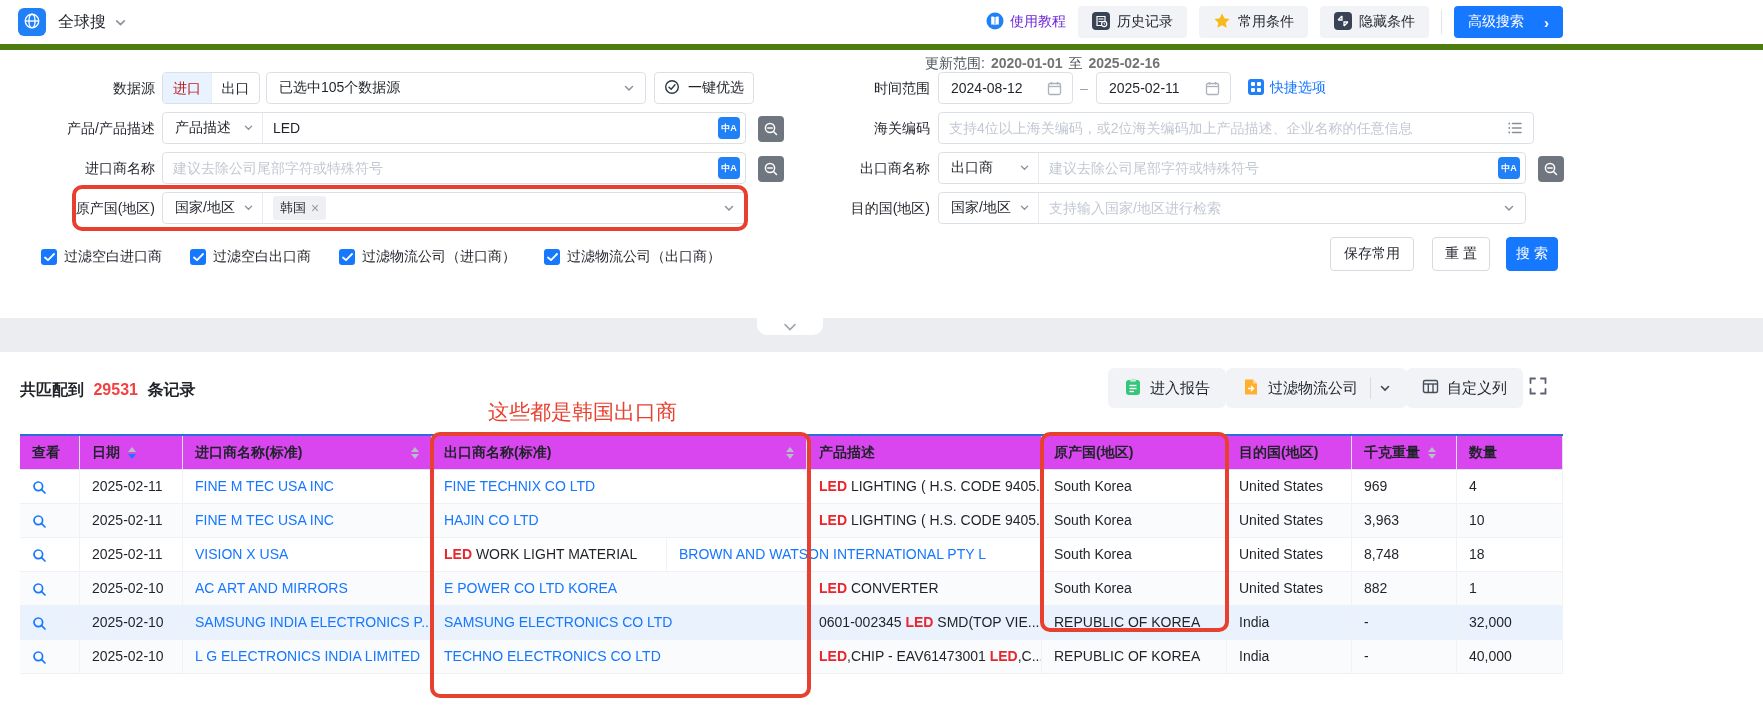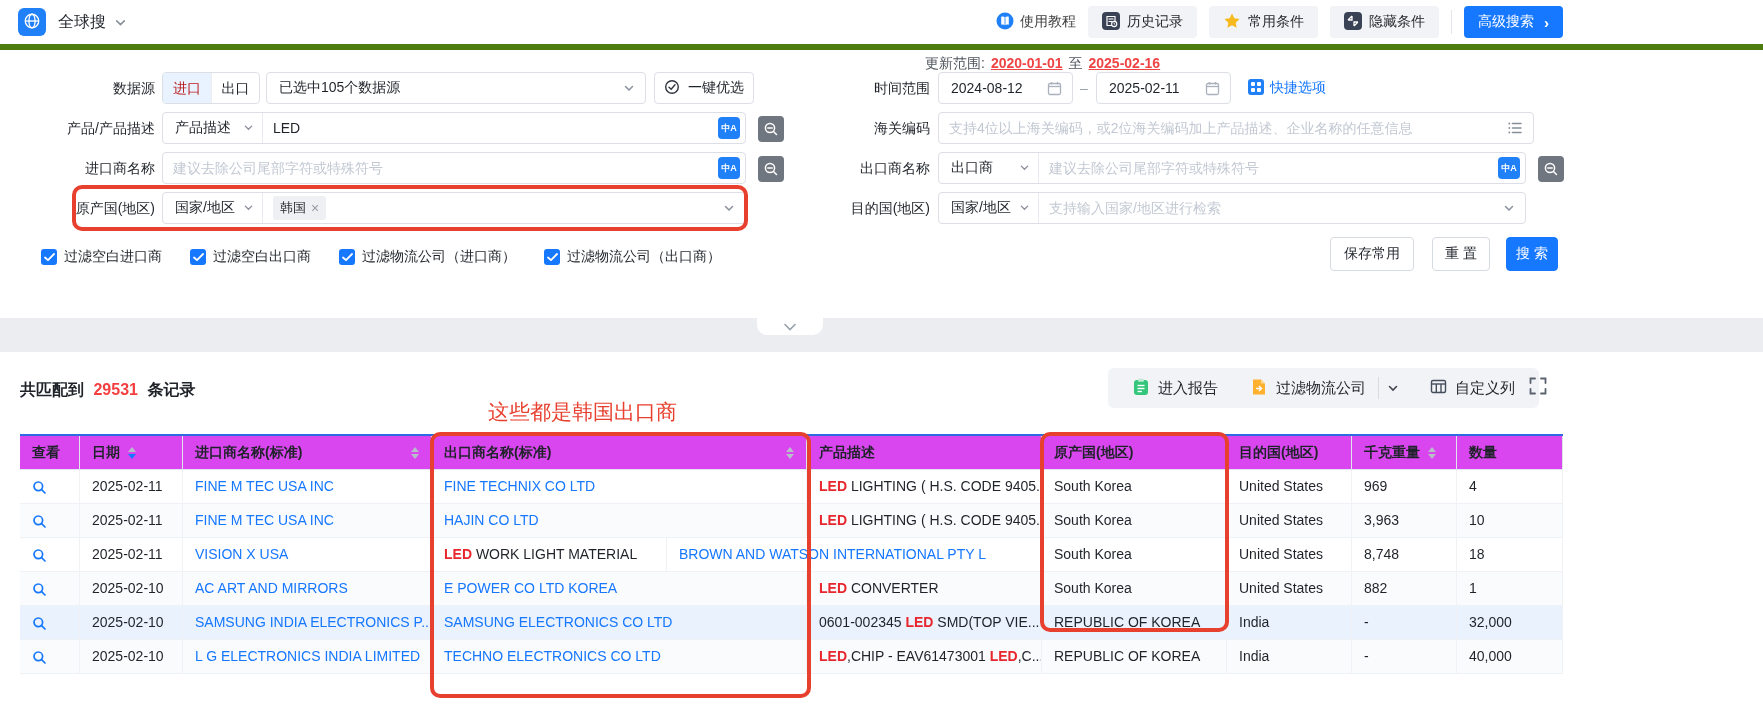--- a/index.html
+++ b/index.html
@@ -7,25 +7,25 @@
   font-family:"Liberation Sans","DejaVu Sans",sans-serif; color:#1f2329; font-size:14px; }
 
 
 .topbar { height:50px; display:flex; align-items:center; padding:0 200px 0 18px;
   border-bottom:6px solid #4d7c0f; }
 .logo { width:28px; height:28px; border-radius:6px; background:#2080f7;
   display:flex; align-items:center; justify-content:center; margin-right:12px; }
 .app-name { font-size:16px; color:#1f2329; }
 .top-chev { margin-left:8px; display:flex; }
 .topbar-right { margin-left:auto; display:flex; align-items:center; gap:12px; }
-.toplink { display:flex; align-items:center; gap:6px; color:#404040; font-size:14px; cursor:pointer; }
+.toplink { display:flex; align-items:center; gap:6px; color:#6d28d9; font-size:14px; cursor:pointer; }
 .topbtn { height:32px; background:#f1f3f6; border-radius:4px; display:flex; align-items:center;
   gap:7px; padding:0 14px; font-size:14px; color:#1f2329; cursor:pointer; }
 .vdiv { width:1px; height:24px; background:#e3e6ea; }
-.topbtn.primary { background:#1677ff; color:#fff; font-size:14px; gap:10px; }
+.topbtn.primary { background:#1677ff; color:#fff; font-size:14px; gap:20px; }
 .adv-arrow { font-size:15px; font-weight:bold; }
 
 
 .form-sec { position:relative; height:268px; background:#fff; }
 .lbl { position:absolute; height:32px; line-height:32px; font-size:14px; color:#1f2329;
   text-align:right; width:135px; left:20px; }
 .lbl.r { left:830px; width:100px; }
 .ctl { position:absolute; height:32px; background:#fff; border:1px solid #dcdfe6;
   border-radius:4px; display:flex; align-items:center; font-size:14px; color:#1f2329; }
 .tab-group { overflow:hidden; padding:0; }
@@ -40,21 +40,21 @@
 input.txt { border:none; outline:none; flex:1; min-width:0; font:inherit; color:#1f2329;
   padding:0 10px; background:transparent; }
 input.txt::placeholder { color:#c2c8d2; }
 .badge-translate { width:22px; height:22px; border-radius:4px; background:#2080f7; color:#fff;
   font-size:9px; font-weight:bold; display:flex; align-items:center; justify-content:center;
   margin-right:5px; flex:none; cursor:pointer; }
 .icon-exclude { position:absolute; width:26px; height:26px; border-radius:4px; background:#70767f;
   display:flex; align-items:center; justify-content:center; cursor:pointer; }
 .update-range { position:absolute; left:925px; top:3px; height:20px; line-height:20px;
   color:#50565e; display:flex; gap:6px; font-size:14px; }
-.update-range b { color:#ef4444;text-decoration:underline; }
+.update-range b { color:#737373; }
 .date-dash { position:absolute; left:1076px; top:22px; width:16px; text-align:center;
   line-height:32px; color:#9aa1ab; }
 .quick { position:absolute; left:1248px; top:22px; height:32px; display:flex; align-items:center;
   gap:6px; color:#1677ff; cursor:pointer; }
 .tag { background:#eef0f4; border-radius:3px; height:24px; line-height:24px; padding:0 7px;
   margin-left:10px; display:flex; align-items:center; gap:5px; font-size:13px; color:#1f2329; }
 .tag-x { color:#969ba3; font-size:14px; cursor:pointer; }
 .cb-row { position:absolute; left:20px; top:198px; display:flex; gap:28px; align-items:center;padding-left:21px; }
 .cb-item { display:flex; align-items:center; gap:7px; cursor:pointer; }
 .cb { width:16px; height:16px; border-radius:3px; background:#1677ff; display:flex;
@@ -68,21 +68,21 @@
 .band { position:relative; height:34px; background:#ebedf1; }
 .notch { position:absolute; left:757px; top:0; width:66px; height:17px; background:#fff;
   border-radius:0 0 10px 10px; display:flex; align-items:center; justify-content:center; cursor:pointer; }
 
 
 .results { position:relative; height:353px; background:#fff; }
 .count-line { position:absolute; left:20px; top:28px; font-size:16px; font-weight:bold; }
 .count-line .num { color:#f53f3f; padding:0 5px; }
 .annotation { position:absolute; left:488px; top:46px; color:#e8402f; font-size:21px; }
 .tbtn { position:absolute; top:16px; height:40px; background:#f1f3f6; border-radius:6px;
-  display:flex; align-items:center; gap:8px; padding:0 24px; font-size:15px; color:#1f2329; cursor:pointer; }
+  display:flex; align-items:center; gap:8px; padding:0 16px; font-size:15px; color:#1f2329; cursor:pointer; }
 .excel-split { width:1px; height:22px; background:#d8dce2; margin-left:4px; }
 .fsbtn { position:absolute; left:1528px; top:24px; cursor:pointer; display:flex; }
 
 
 .table { position:absolute; left:20px; top:82px; width:1543px; }
 .thead { display:flex; height:36px; background:#d946ef; border-top:2px solid #2f6be0;
   border-bottom:1px solid #e1e5ed; }
 .th { display:flex; align-items:center; padding-left:12px; font-weight:bold; color:#1f2329;
   border-right:1px solid #dfe3ec; font-size:14px; flex:none; }
 .sorts { display:inline-flex; flex-direction:column; gap:2px; margin-left:8px; cursor:pointer; }

